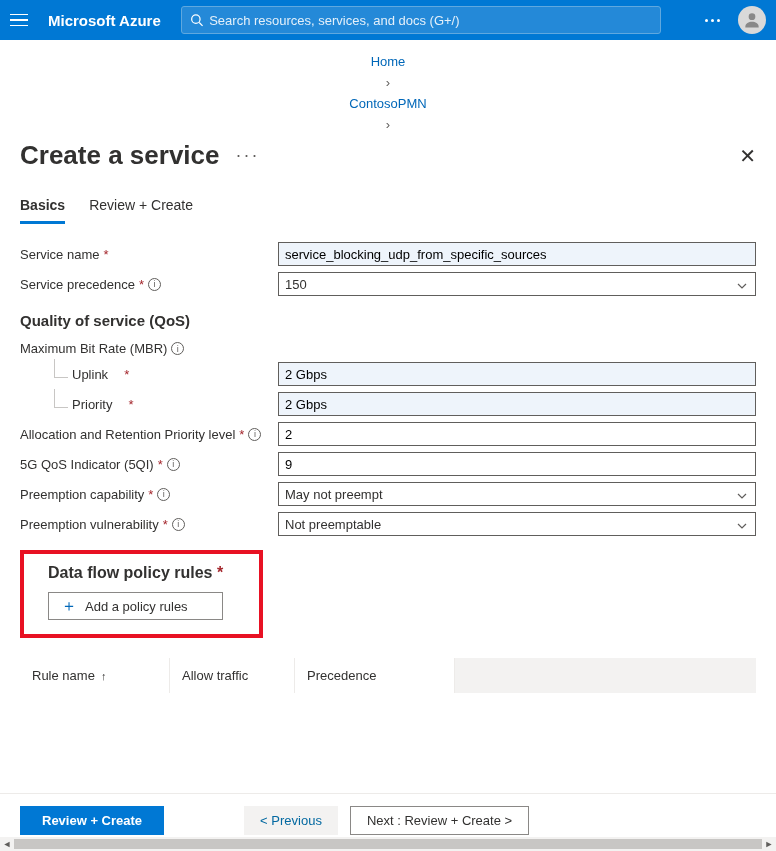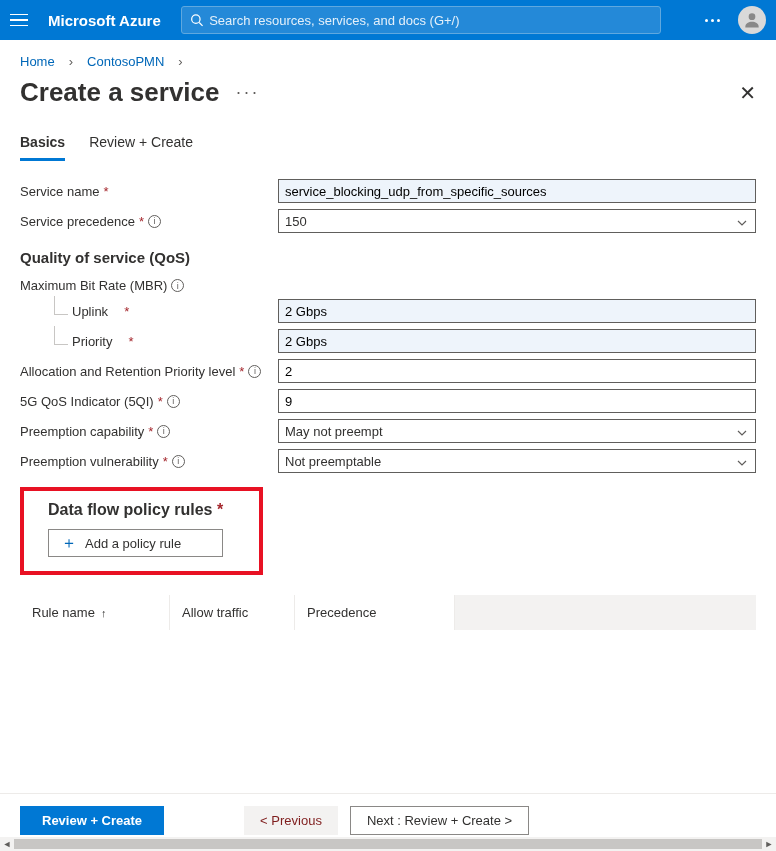--- a/index.html
+++ b/index.html
@@ -61,21 +61,21 @@
   .avatar {
     width: 28px; height: 28px; border-radius: 50%; background: #d9d9d9;
     display:flex; align-items:center; justify-content:center;
   }
   .avatar svg { width: 20px; height: 20px; fill: #888; }
 
   
   .breadcrumb {
     padding: 14px 20px 8px 20px;
     font-size: 13px;
-    display:flex; align-items:center; gap:14px;
+    display:flex; align-items:center; gap:6px;flex-direction:column;
   }
   .breadcrumb a { color: #0067b8; text-decoration: none; cursor:pointer; }
   .breadcrumb .chev { color:#605e5c; }
 
   
   .title-row {
     display:flex; align-items:center; padding: 0 20px 18px 20px;
   }
   .title-row h1 { font-size: 26px; font-weight: 600; }
   .title-row .ellipsis { margin-left: 16px; font-size: 18px; color:#605e5c; cursor:pointer; letter-spacing:2px;}
@@ -177,21 +177,21 @@
     position:absolute; left:0; right:0; bottom:16px;
     border-top:1px solid #edebe9;
     padding: 12px 20px 0 20px;
     display:flex; gap:80px; align-items:center;
   }
   .btn-primary {
     background:#0078d4; color:#fff; border:none;
     padding: 7px 22px; font-size:13px; font-weight:600; cursor:pointer;
   }
   .btn-secondary {
-    background:#f3f2f1; color:#7f1d1d; border:none;
+    background:#f3f2f1; color:#0369a1; border:none;
     padding: 7px 16px; font-size:13px; cursor:default;
   }
   .btn-outline {
     background:#fff; border:1px solid #8a8886; color:#323130;
     padding: 6px 16px; font-size:13px; cursor:pointer;
   }
   .footer-btns2 { display:flex; gap:12px; }
 
   
   .hscroll {
@@ -350,21 +350,21 @@
     </div>
   </div>
 
   
   <div class="highlight-box">
     <h3>
       <span>Data flow policy rules</span> <span class="req">*</span>
     </h3>
     <div class="add-btn">
       <span class="plus">＋</span>
-      <span>Add a policy rule</span>
+      <span>Add a policy rules</span>
     </div>
   </div>
 
   
   <div class="table-head">
     <div class="th">
       <span>Rule name</span>
         <span class="sort-arrow">↑</span>
     </div>
     <div class="th">Allow traffic</div>

